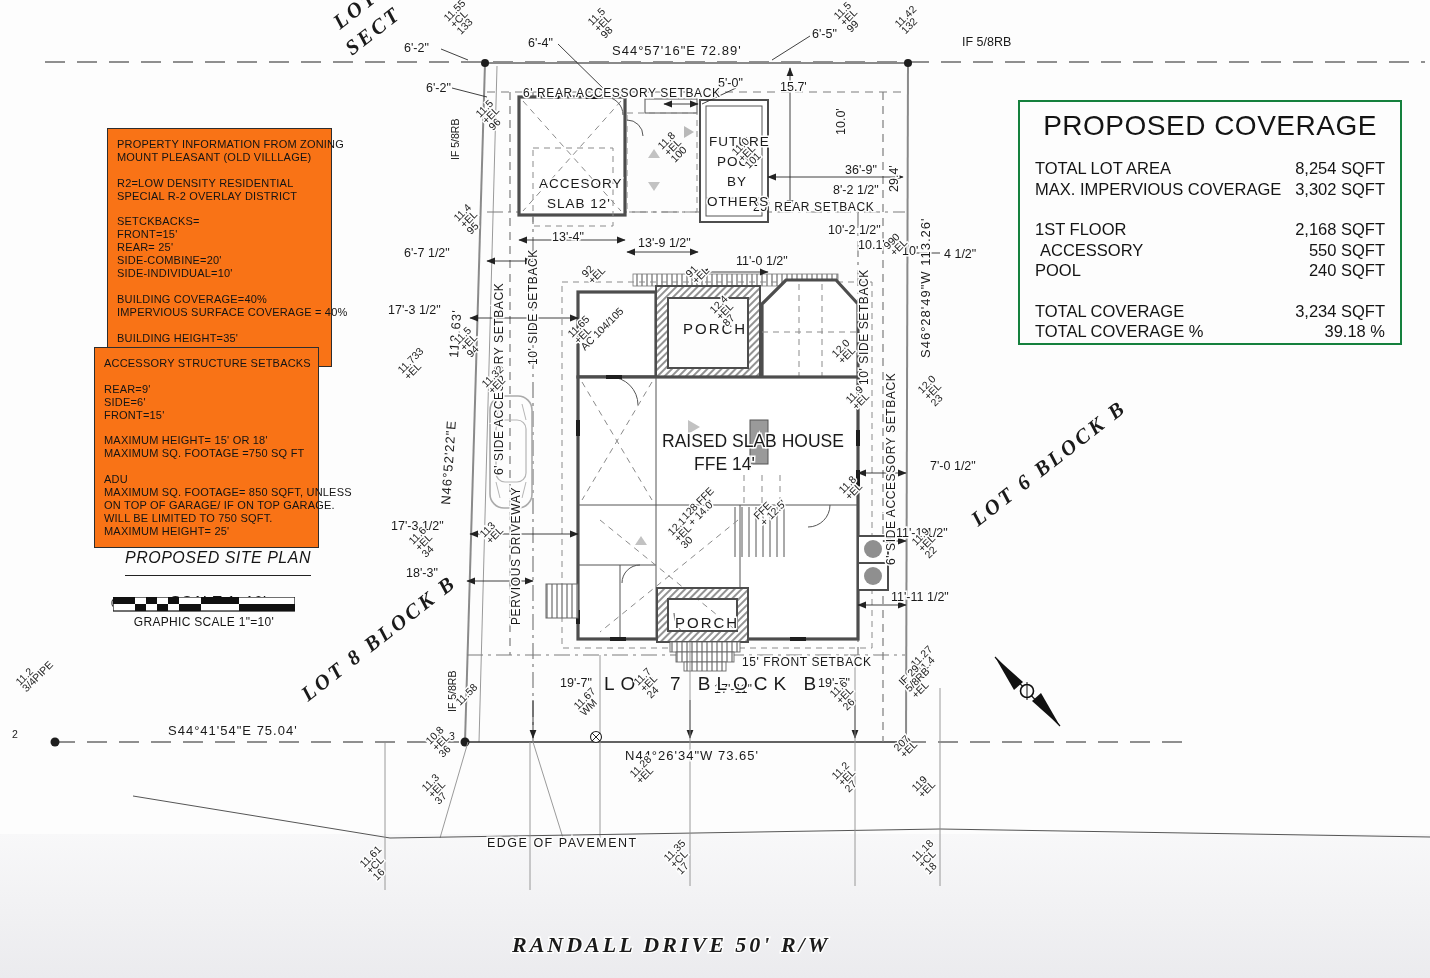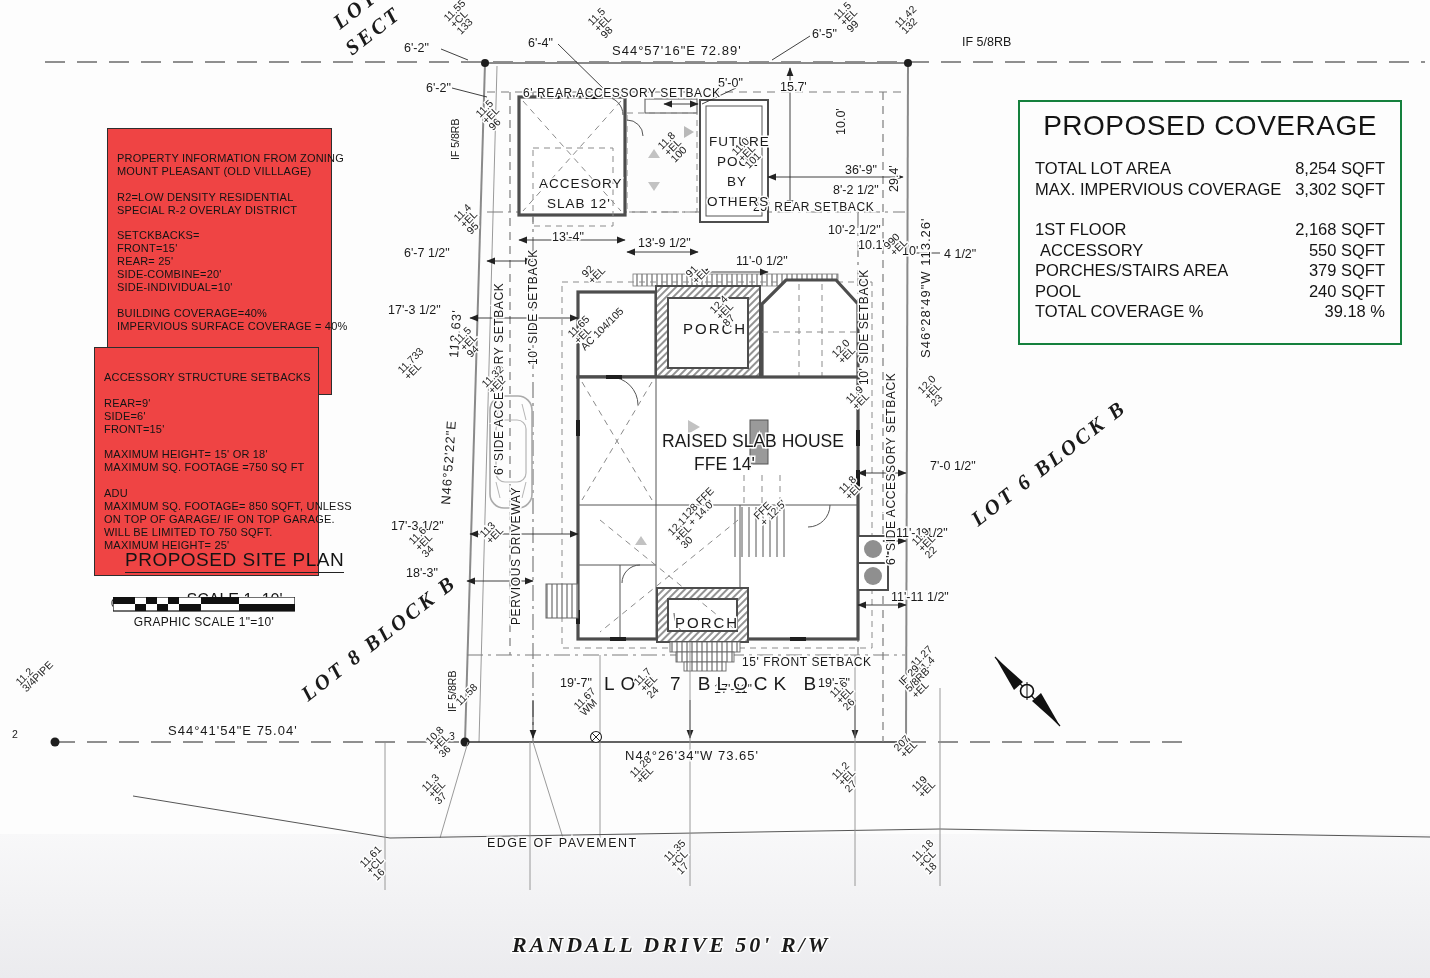--- a/index.html
+++ b/index.html
@@ -38,35 +38,35 @@
   .s{font-size:12px;letter-spacing:.6px;}
   .lot{font-family:"Liberation Serif",serif;font-style:italic;font-weight:bold;font-size:21px;letter-spacing:3px;}
   .lot7{font-size:19px;letter-spacing:6px;}
   .street{font-family:"Liberation Serif",serif;font-style:italic;font-weight:bold;font-size:22px;letter-spacing:3px;}
   .edge{font-size:12.5px;letter-spacing:1.5px;}
   .house{font-size:17.5px;}
   .room{font-size:15px;letter-spacing:2px;}
   .bldg{font-size:13.5px;letter-spacing:1px;}
 
   
-  .panel{position:absolute;border:1.6px solid #2e2e2e;background:#ef4444;
-    padding:23px 9px;font-size:11px;line-height:12.9px;letter-spacing:.2px;}
+  .panel{position:absolute;border:1.6px solid #2e2e2e;background:#f97316;
+    padding:9px 9px;font-size:11px;line-height:12.9px;letter-spacing:.2px;}
   #info1{left:107px;top:128px;width:205px;}
   #info2{left:94px;top:347px;width:205px;}
   .tline{white-space:nowrap;}
 
   #coverage{position:absolute;left:1018px;top:100px;width:350px;height:233px;
     border:2px solid #15803d;background:#fdfdfd;padding:8px 15px 0;}
   .cov-title{font-size:28px;text-align:center;letter-spacing:.5px;margin:0 0 16px;}
   .cov-row{display:flex;justify-content:space-between;font-size:16.5px;line-height:20.5px;}
   .cov-gap{margin-top:20px;}
   .cov-ind{padding-left:5px;}
 
   #splan-head{position:absolute;left:125px;top:549px;}
-  #splan-title{font-size:19px;letter-spacing:.5px;border-bottom:1.6px solid #222;padding-bottom:1px;display:inline-block;}
+  #splan-title{font-size:16px;letter-spacing:.5px;border-bottom:1.6px solid #222;padding-bottom:8px;display:inline-block;font-style:italic;}
   #splan-scale{font-size:16px;margin-top:18px;text-align:center;}
   #scalebar{position:absolute;left:113px;top:597px;width:182px;}
   .tickrow{position:relative;height:14px;font-size:11px;}
   .tick{position:absolute;top:0;}
   #sb-caption{font-size:12px;text-align:center;margin-top:4px;letter-spacing:.3px;}
 </style>
 </head>
 <body>
 
 <div id="street-band"></div>
@@ -535,25 +535,25 @@
       </div>
       <div class="cov-row cov-gap">
         <span>1ST FLOOR</span>
         <span>2,168 SQFT</span>
       </div>
       <div class="cov-row cov-ind">
         <span>ACCESSORY</span>
         <span>550 SQFT</span>
       </div>
       <div class="cov-row">
-        <span>PORCHES/STAIRS AREA</span>
-        <span>379 SQFT</span>
-      </div>
-      <div class="cov-row">
         <span>POOL</span>
         <span>240 SQFT</span>
+      </div>
+      <div class="cov-row cov-gap">
+        <span>TOTAL COVERAGE</span>
+        <span>3,234 SQFT</span>
       </div>
       <div class="cov-row">
         <span>TOTAL COVERAGE %</span>
         <span>39.18 %</span>
       </div>
     </div>
 </div>
 
 </body></html>

